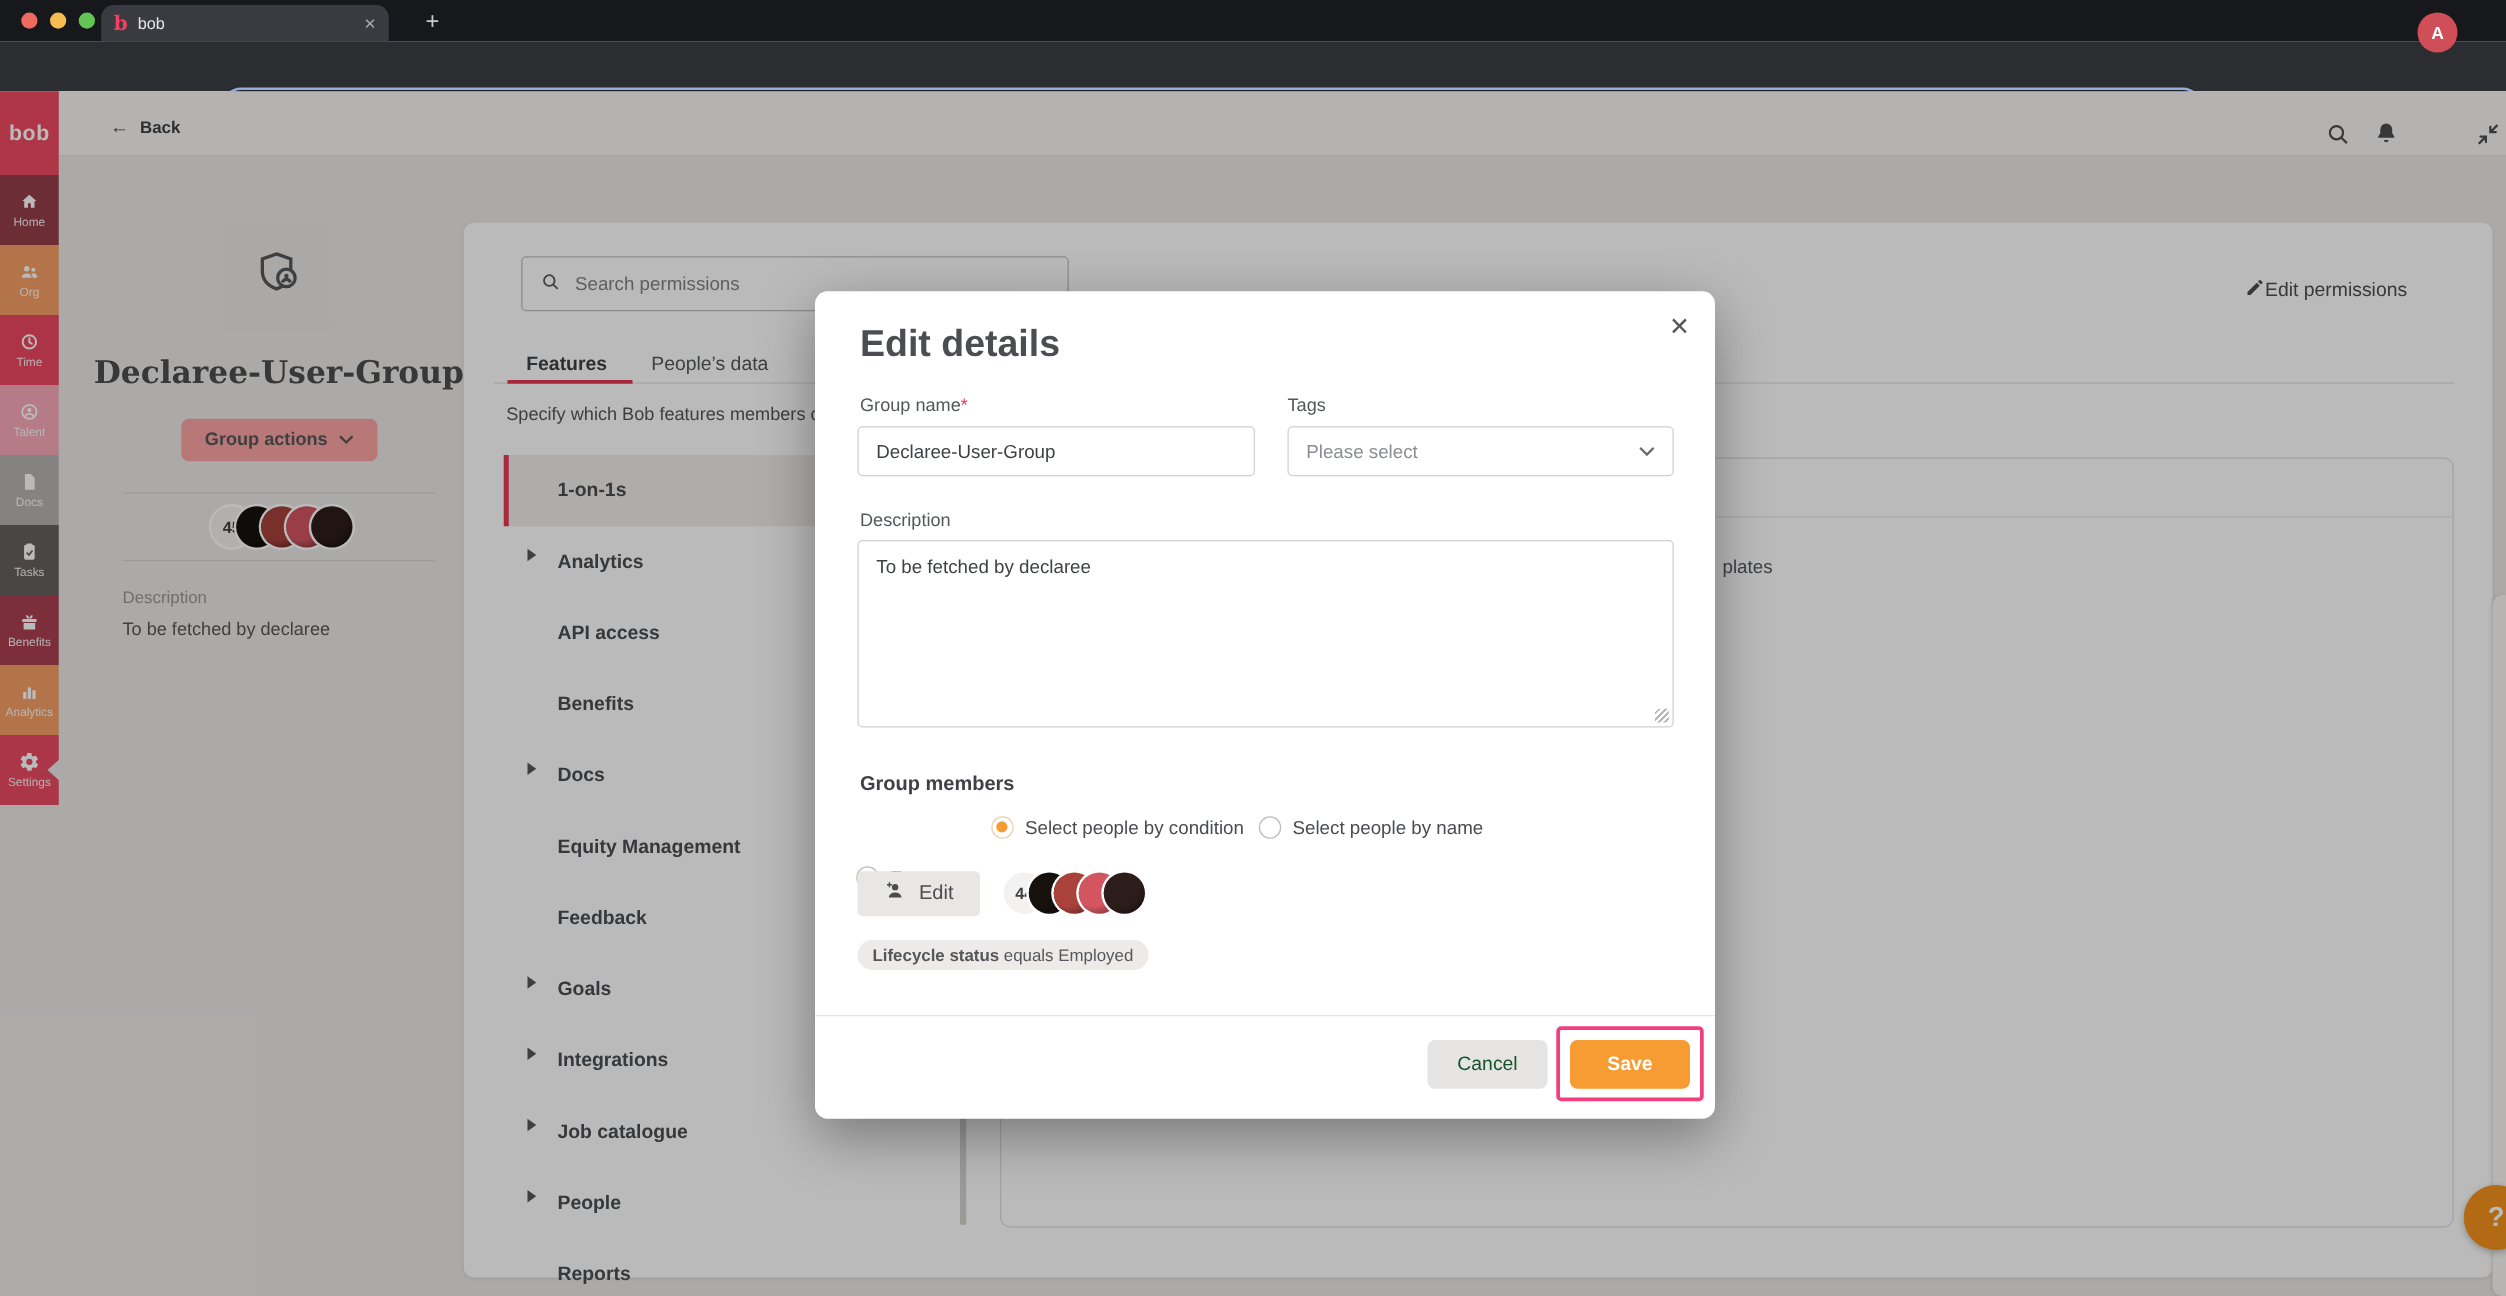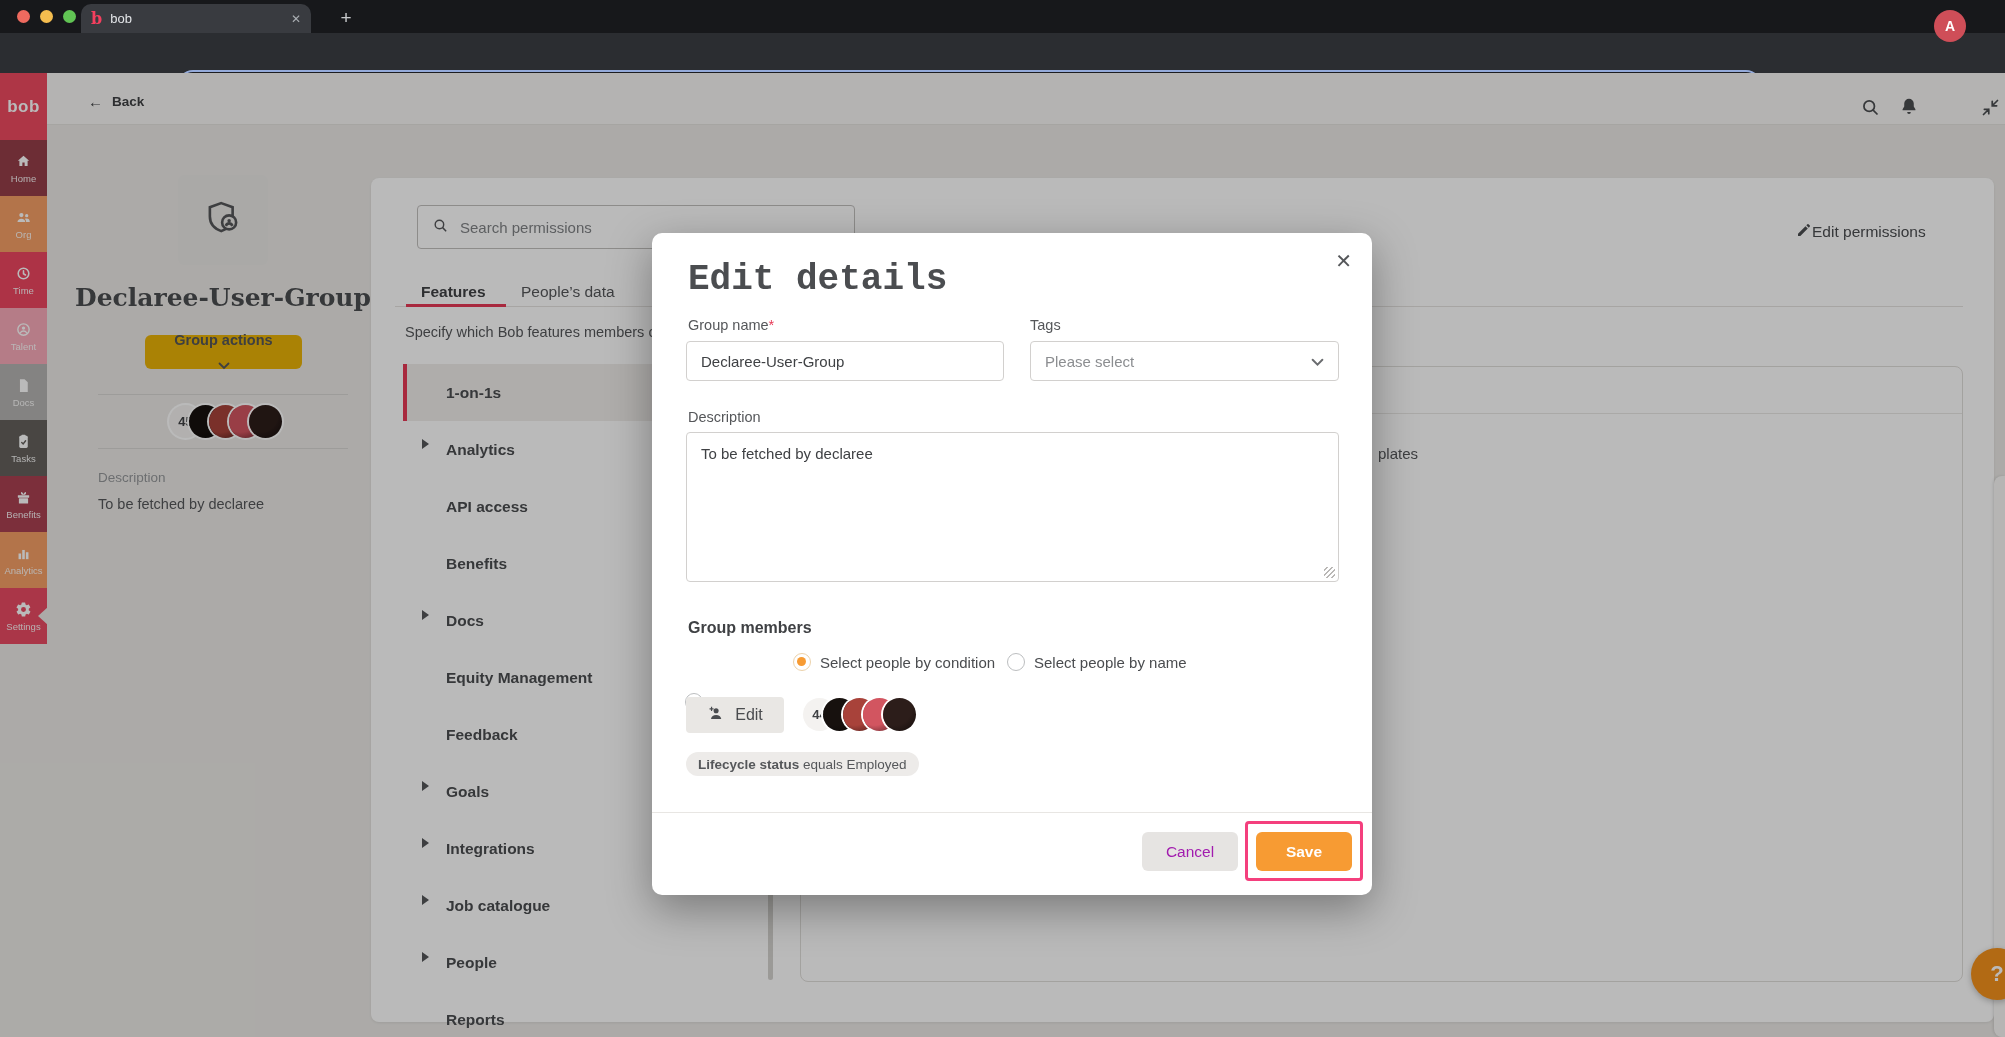--- a/index.html
+++ b/index.html
@@ -60,22 +60,22 @@
   .notch{position:absolute;right:-1px;top:50%;margin-top:-9px;width:0;height:0;
          border-top:9px solid transparent;border-bottom:9px solid transparent;
          border-right:10px solid #eceae7;}
 
   
   .gavatar{position:absolute;left:178px;top:175px;width:90px;height:90px;border-radius:6px;
            background:#eae8e5;display:flex;align-items:center;justify-content:center;color:#55575a;}
   .gtitle{position:absolute;left:58px;top:283px;width:330px;text-align:center;
           font-family:"DejaVu Serif",serif;font-weight:700;font-size:25px;color:#4b4d50;}
   .gactions{position:absolute;left:145px;top:335px;width:157px;height:34px;border-radius:6px;
-            background:#eab308;display:flex;align-items:center;justify-content:center;gap:9px;
-            color:#55575a;font-size:14.5px;font-weight:600;flex-direction:column;}
+            background:#fca5a5;display:flex;align-items:center;justify-content:center;gap:9px;
+            color:#55575a;font-size:14.5px;font-weight:600;}
   .pdivider{position:absolute;height:1px;background:#d8d6d3;}
   .stack{position:absolute;display:flex;align-items:center;}
   .bubble{width:33px;height:33px;border-radius:50%;background:#f4f2f0;box-shadow:0 0 0 2px #fff;
           display:flex;align-items:center;justify-content:center;font-size:13px;font-weight:700;
           color:#3f4144;position:relative;z-index:1;}
   .ava{width:33px;height:33px;border-radius:50%;margin-left:-13px;box-shadow:0 0 0 2px #fff;
        position:relative;}
   .plabel{position:absolute;font-size:13.5px;color:#95979a;}
   .ptext{position:absolute;font-size:14.5px;color:#55575a;}
 
@@ -109,22 +109,22 @@
   .helpbtn{position:absolute;left:1971px;top:948px;width:52px;height:52px;border-radius:50%;
            background:var(--help);color:#fff;font-size:22px;font-weight:700;display:flex;
            align-items:center;justify-content:center;box-shadow:0 2px 6px rgba(0,0,0,.25);}
 
   .dim{position:absolute;left:0;top:73px;width:2005px;height:964px;background:rgba(0,0,0,.27);z-index:40;}
 
   
   .modal{position:absolute;left:652px;top:233px;width:720px;height:662px;background:#fff;
          border-radius:10px;box-shadow:0 14px 44px rgba(0,0,0,.35);z-index:50;}
   .mclose{position:absolute;right:20px;top:16px;font-size:20px;color:#55575a;}
-  .mtitle{position:absolute;left:36px;top:26px;font-family:Liberation Mono, monospace;font-weight:700;
-          font-size:36px;color:#4b4d50;}
+  .mtitle{position:absolute;left:36px;top:26px;font-family:Liberation Sans, sans-serif;font-weight:700;
+          font-size:30px;color:#4b4d50;}
   .mlabel{position:absolute;font-size:14.5px;color:#55575a;}
   .req{color:var(--accent);}
   .minput{position:absolute;height:40px;border:1px solid #d2d0ce;border-radius:4px;background:#fff;
           display:flex;align-items:center;padding:0 14px;font-size:15px;color:#3f4144;}
   .placeholder{color:#8b8d90;}
   .mtextarea{position:absolute;left:34px;top:199px;width:653px;height:150px;border:1px solid #d2d0ce;
              border-radius:4px;padding:12px 14px;font-size:15px;color:#3f4144;}
   .grip{position:absolute;right:3px;bottom:3px;width:11px;height:11px;
         background:repeating-linear-gradient(135deg,transparent 0 2px,#b9b7b5 2px 3.5px);}
   .mmembers{position:absolute;left:36px;top:386px;font-size:16px;font-weight:700;color:#3f4144;}
@@ -135,21 +135,21 @@
                    background:var(--save);}
   .meditbtn{position:absolute;left:34px;top:464px;width:98px;height:36px;border-radius:4px;
             background:#e9e7e4;display:flex;align-items:center;justify-content:center;gap:9px;
             color:#4a4c4f;font-size:16px;}
   .chip{position:absolute;left:34px;top:519px;height:24px;border-radius:12px;background:#edebe9;
         display:inline-flex;align-items:center;padding:0 12px;font-size:13.5px;color:#55575a;white-space:pre;}
   .chip b{font-weight:700;}
   .mfootline{position:absolute;left:0;top:579px;width:720px;height:1px;background:#e8e6e3;}
   .mbtn{position:absolute;top:599px;width:96px;height:39px;border-radius:6px;display:flex;
         align-items:center;justify-content:center;font-size:15.5px;}
-  .cancel{left:490px;background:#e6e4e2;color:#a21caf;}
+  .cancel{left:490px;background:#e6e4e2;color:#14532d;}
   .save{left:604px;background:var(--save);color:#fff;font-weight:700;}
   .annotation{position:absolute;left:1245px;top:821px;width:118px;height:60px;border:3px solid var(--pink);
               border-radius:4px;z-index:60;}
 </style>
 </head>
 <body>
 
 <div class="stage">
 
   <div class="tabbar">

